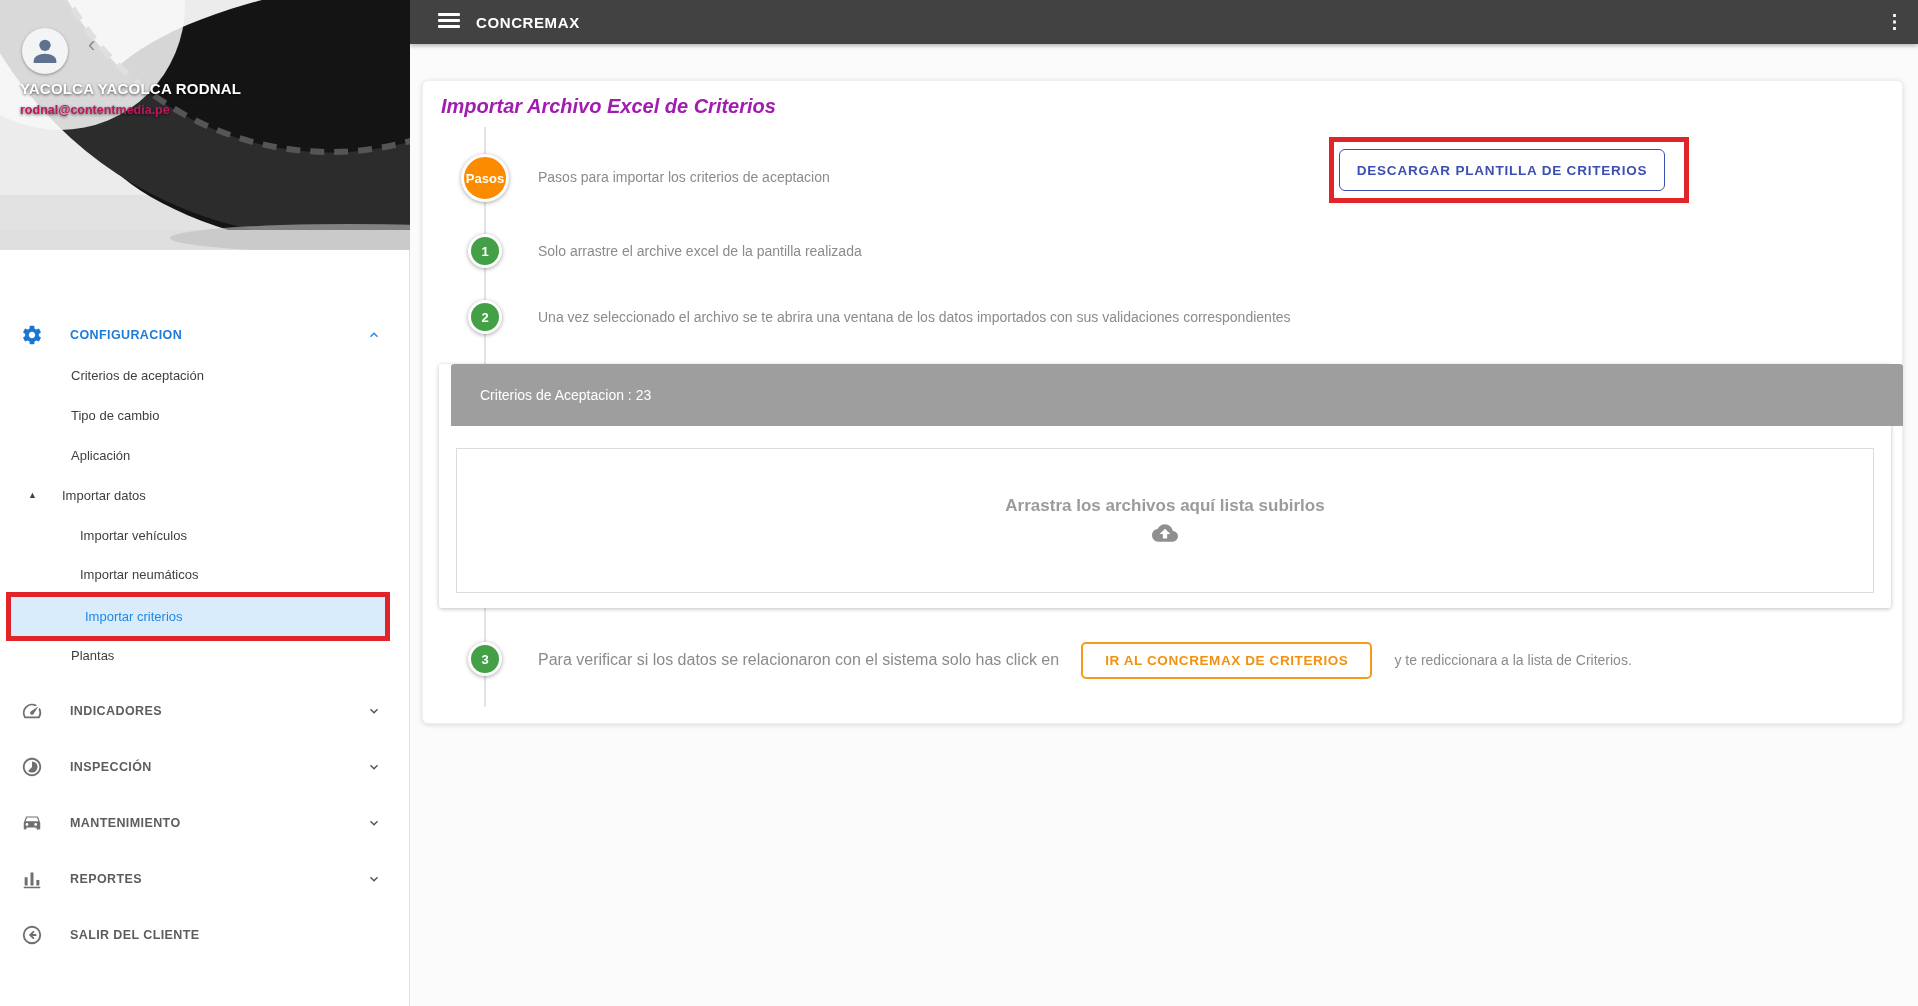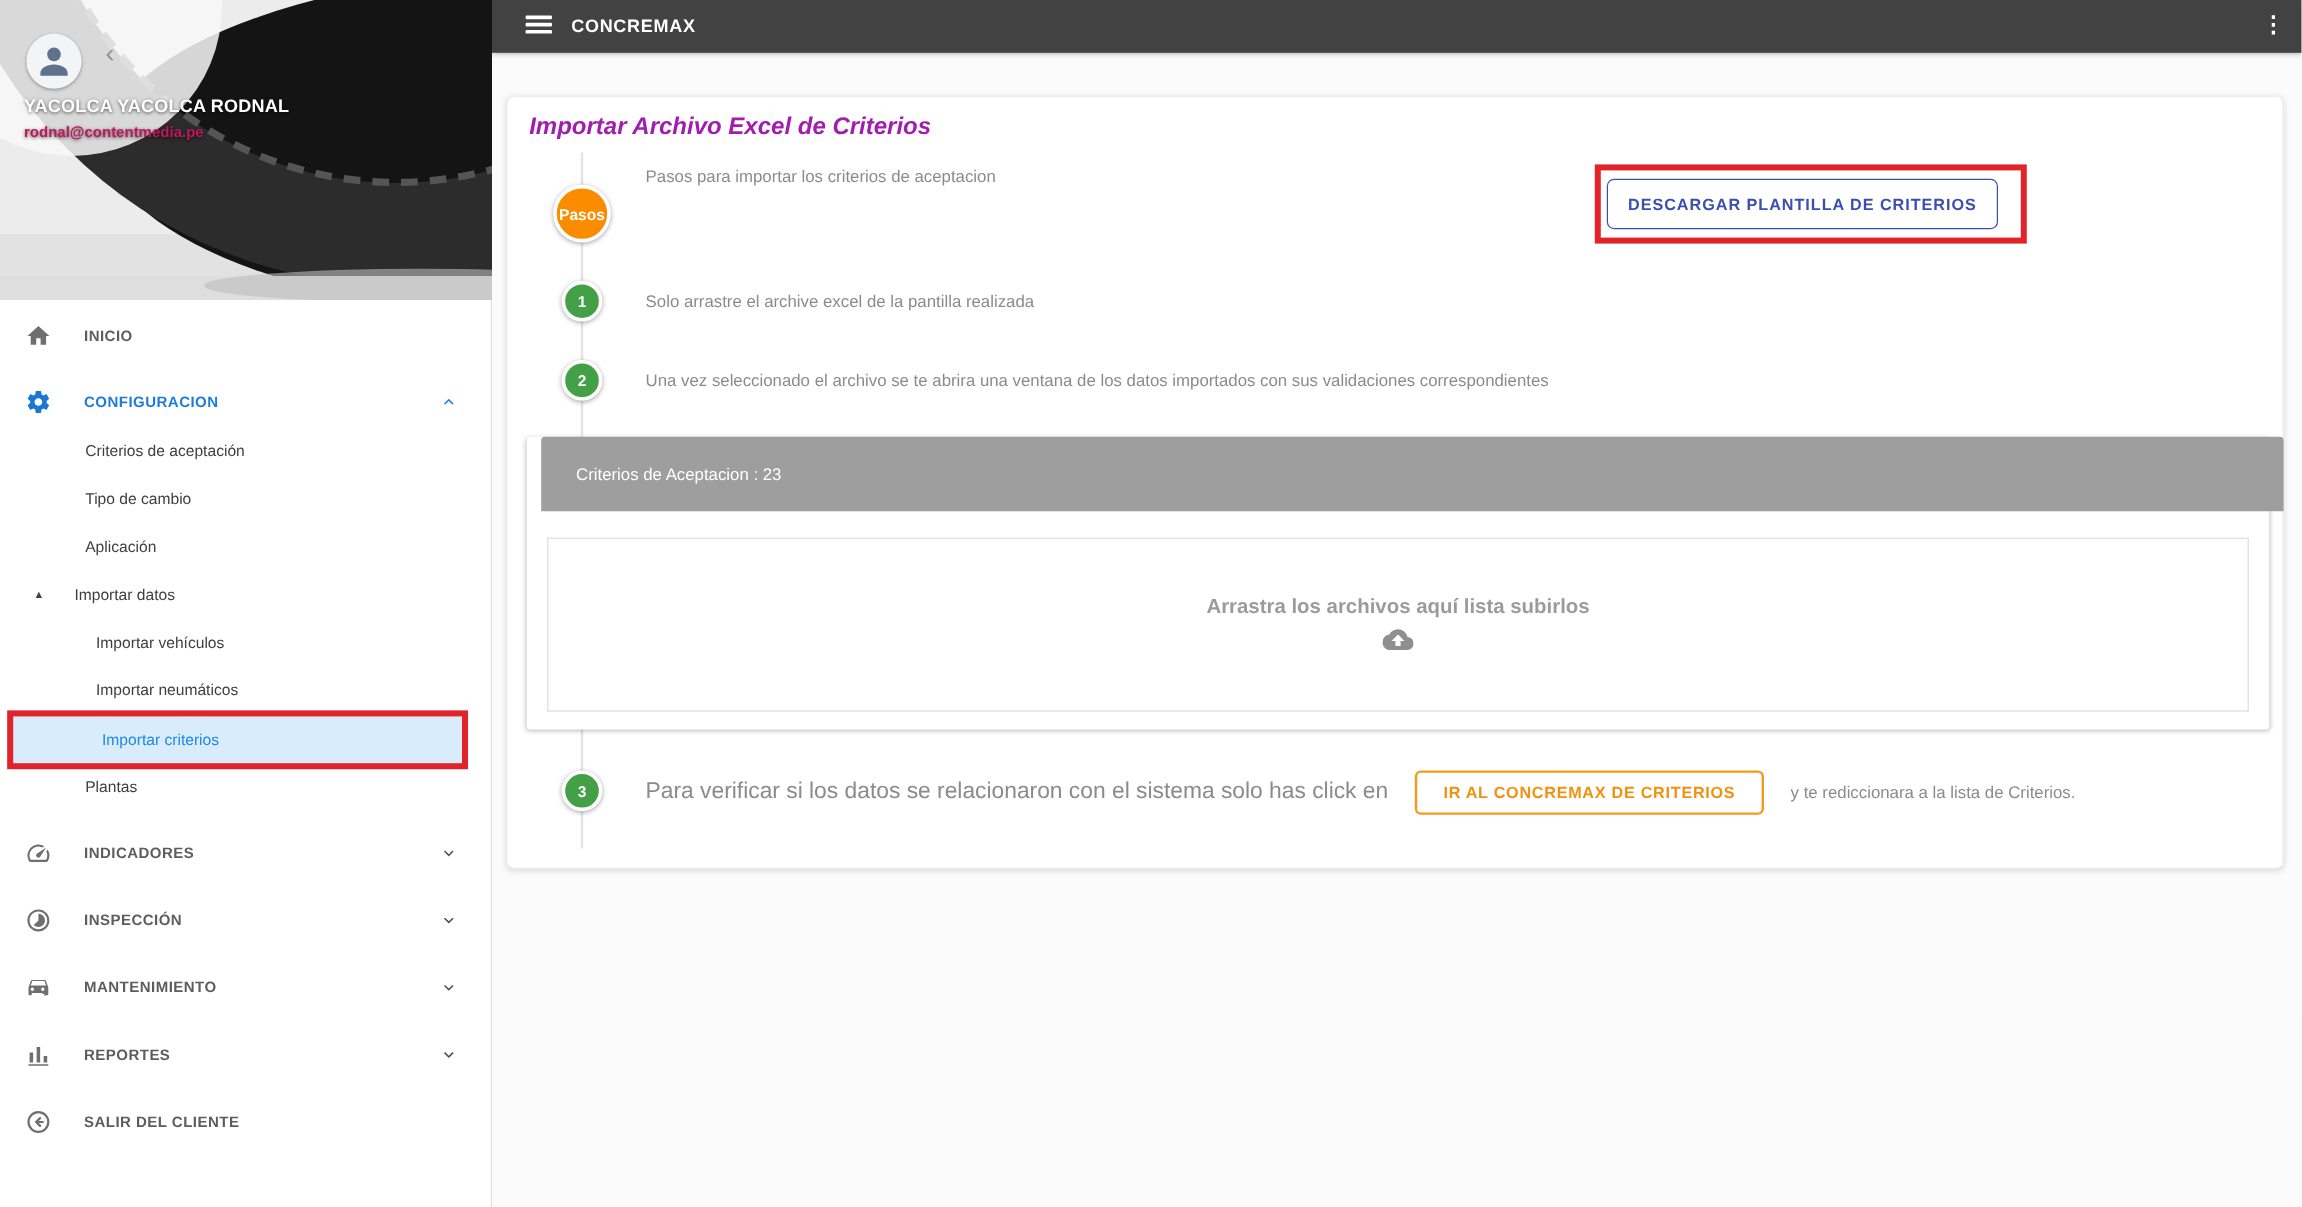--- a/index.html
+++ b/index.html
@@ -59,21 +59,21 @@
 
   .tl-circle { position:absolute; border-radius:50%; color:#fff; display:flex; align-items:center;
                justify-content:center; border:3px solid #fff; box-shadow:0 1px 4px rgba(0,0,0,.35); }
   .c-pasos { left:38px; top:73px; width:48px; height:48px; background:#fb8c00; font-size:13px; font-weight:700; }
   .c-step { width:34px; height:34px; background:#43a047; font-size:13px; font-weight:700; }
   .c1 { left:45px; top:153px; }
   .c2 { left:45px; top:219px; }
   .c3 { left:45px; top:561px; }
 
   .step-text { position:absolute; left:115px; color:#8b8b8b; font-size:14px; white-space:nowrap; }
-  .t-intro { top:58px; }
+  .t-intro { top:88px; }
   .t-s1 { top:162px; }
   .t-s2 { top:228px; }
 
   .download-btn { position:absolute; left:916px; top:68px; width:326px; height:42px; background:#fff;
                   border:1.5px solid #3c4fb1; border-radius:6px; color:#3c4fb1; font-size:13.5px;
                   font-weight:700; letter-spacing:.8px; display:flex; align-items:center; justify-content:center;
                   cursor:pointer; font-family:"Liberation Sans", sans-serif; }
   .anno-download { position:absolute; left:906px; top:56px; width:360px; height:66px;
                    border:5px solid #e1242a; z-index:3; pointer-events:none; }
 
@@ -82,21 +82,21 @@
   .panel-header { position:absolute; left:12px; top:0; width:100%; height:62px; background:#9e9e9e;
                   border-radius:3px 3px 0 0; display:flex; align-items:center; }
   .panel-header-label { margin-left:29px; color:#fff; font-size:14px; font-weight:500; }
   .dropzone { position:absolute; left:17px; top:84px; width:1418px; height:145px; background:#fff;
               border:1px solid #dcdcdc; display:flex; flex-direction:column; align-items:center;
               justify-content:center; cursor:pointer; }
   .dropzone-text { color:#9b9b9b; font-size:17px; font-weight:700; }
   .dropzone svg { width:26px; height:26px; fill:#8f8f8f; margin-top:4px; }
 
   .step3-row { position:absolute; left:115px; top:560px; height:38px; display:flex; align-items:center; }
-  .step3-before { color:#8b8b8b; font-size:19px; white-space:nowrap; }
+  .step3-before { color:#8b8b8b; font-size:16px; white-space:nowrap; }
   .registro-btn { margin-left:22px; height:37px; padding:0 22px; background:#fff; border:2px solid #f49b1d;
                   border-radius:5px; color:#f29111; font-size:13.5px; font-weight:700; letter-spacing:.6px;
                   display:flex; align-items:center; cursor:pointer; font-family:"Liberation Sans", sans-serif; }
   .step3-after { margin-left:22px; color:#8b8b8b; font-size:14px; white-space:nowrap; }
 </style>
 </head>
 <body>
 
 <div class="stage">
 
@@ -118,28 +118,20 @@
     <div class="avatar">
       <svg viewBox="0 0 24 24">
         <circle cx="12" cy="8" r="4"></circle>
           <path d="M12 14c-4.4 0-8 2.2-8 5v1.5h16V19c0-2.8-3.6-5-8-5z"></path>
       </svg>
     </div>
     <div class="collapse-chevron">‹</div>
     <div class="user-name">YACOLCA YACOLCA RODNAL</div>
     <div class="user-email">rodnal@contentmedia.pe</div>
 
-    <div class="nav-item" style="top:260px;">
-      <span class="nav-icon">
-        <svg viewBox="0 0 24 24">
-            <path d="M10 20v-6h4v6h5v-8h3L12 3 2 12h3v8z"></path>
-          </svg>
-      </span>
-      <span class="nav-label">INICIO</span>
-    </div>
 
     <div class="nav-item" style="top:315px;">
       <span class="nav-icon blue">
         <svg viewBox="0 0 24 24">
             <path d="M19.43 12.98c.04-.32.07-.64.07-.98s-.03-.66-.07-.98l2.11-1.65c.19-.15.24-.42.12-.64l-2-3.46c-.12-.22-.39-.3-.61-.22l-2.49 1c-.52-.4-1.08-.73-1.69-.98l-.38-2.65C14.46 2.18 14.25 2 14 2h-4c-.25 0-.46.18-.49.42l-.38 2.65c-.61.25-1.17.59-1.69.98l-2.49-1c-.23-.09-.49 0-.61.22l-2 3.46c-.13.22-.07.49.12.64l2.11 1.65c-.04.32-.07.65-.07.98s.03.66.07.98l-2.11 1.65c-.19.15-.24.42-.12.64l2 3.46c.12.22.39.3.61.22l2.49-1c.52.4 1.08.73 1.69.98l.38 2.65c.03.24.24.42.49.42h4c.25 0 .46-.18.49-.42l.38-2.65c.61-.25 1.17-.59 1.69-.98l2.49 1c.23.09.49 0 .61-.22l2-3.46c.12-.22.07-.49-.12-.64l-2.11-1.65zM12 15.5c-1.93 0-3.5-1.57-3.5-3.5s1.57-3.5 3.5-3.5 3.5 1.57 3.5 3.5-1.57 3.5-3.5 3.5z"></path>
           </svg>
       </span>
       <span class="nav-label blue">CONFIGURACION</span>
       <span class="nav-chevron blue">
         <svg viewBox="0 0 24 24">

